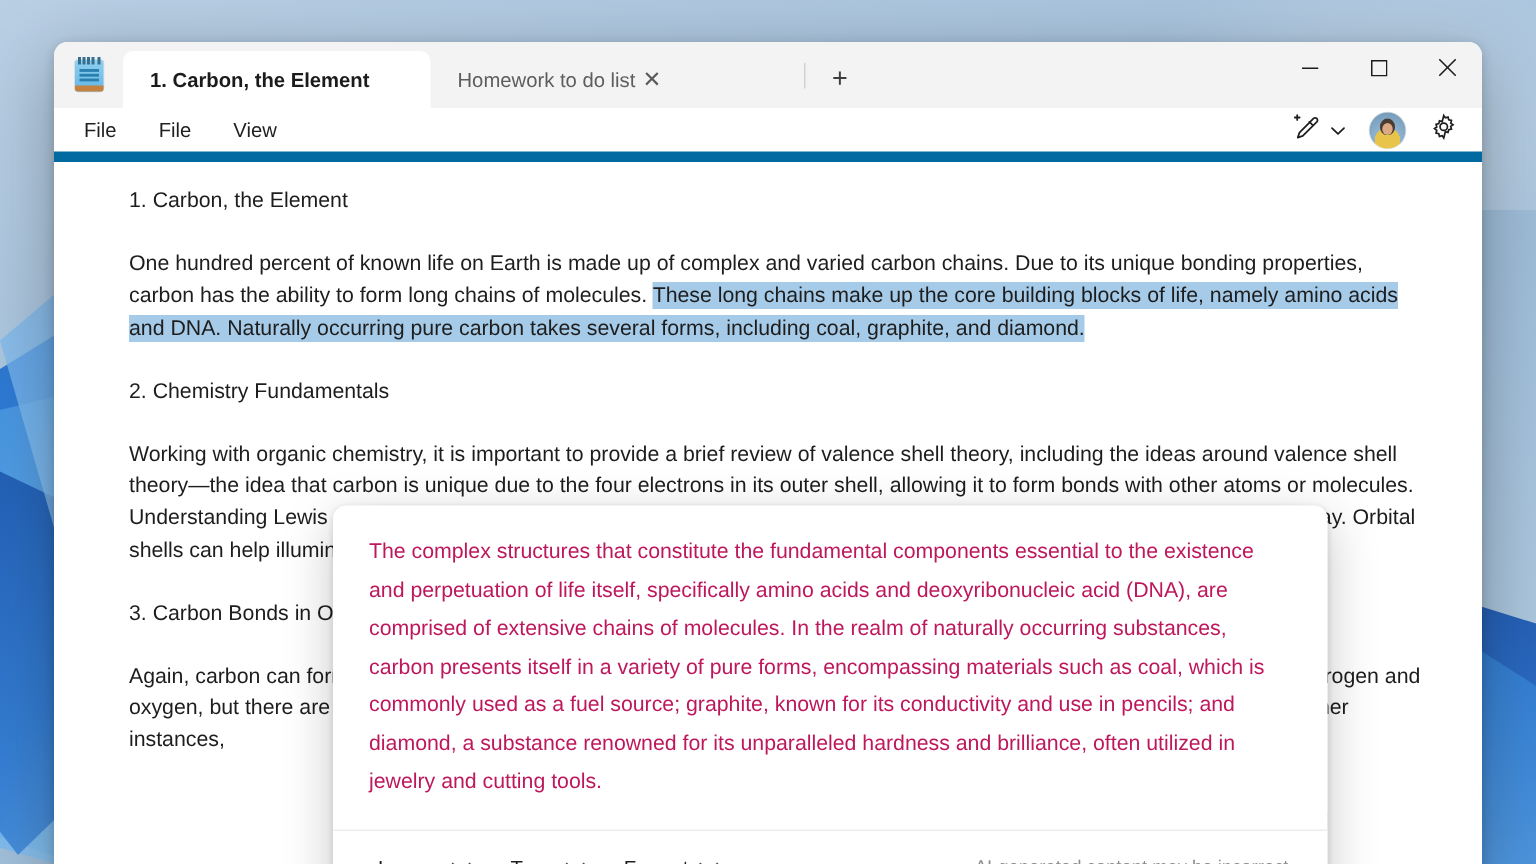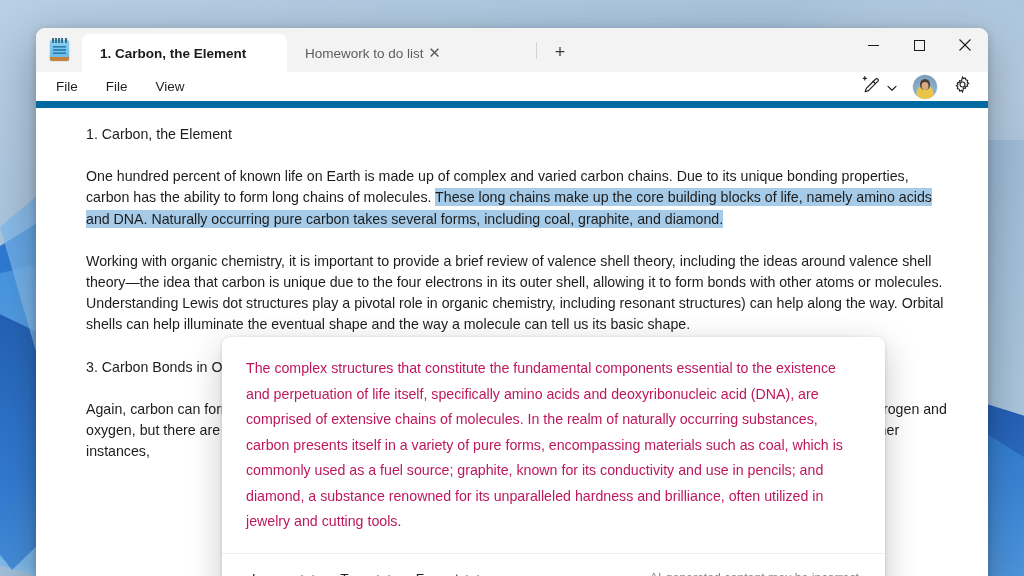--- a/index.html
+++ b/index.html
@@ -437,20 +437,21 @@
               <path d="M10 2.1l1.1 1.6 1.9-.5.5 1.9 1.9.5-.5 1.9 1.6 1.1-1.6 1.1.5 1.9-1.9.5-.5 1.9-1.9-.5L10 17.9l-1.1-1.6-1.9.5-.5-1.9-1.9-.5.5-1.9L3.5 11.3l1.6-1.1-.5-1.9 1.9-.5.5-1.9 1.9.5z"></path>
             </svg>
           </span>
         </div>
       </div>
     </div>
 
     <div class="doc">
       <h3>1. Carbon, the Element</h3>
       <p><span>One hundred percent of known life on Earth is made up of complex and varied carbon chains. Due to its unique bonding properties, carbon has the ability to form long chains of molecules. </span><mark class="hl">These long chains make up the core building blocks of life, namely amino acids and DNA. Naturally occurring pure carbon takes several forms, including coal, graphite, and diamond.</mark></p>
+      <h3>2. Chemistry Fundamentals</h3>
       <p>Working with organic chemistry, it is important to provide a brief review of valence shell theory, including the ideas around valence shell theory—the idea that carbon is unique due to the four electrons in its outer shell, allowing it to form bonds with other atoms or molecules. Understanding Lewis dot structures play a pivotal role in organic chemistry, including resonant structures) can help along the way. Orbital shells can help illuminate the eventual shape and the way a molecule can tell us its basic shape.</p>
       <h3>3. Carbon Bonds in Organic Chemistry</h3>
       <p>Again, carbon can form up to four bonds with other molecules. In organic chemistry, we mainly focus on carbon chains with hydrogen and oxygen, but there are infinite possible compounds. In the simplest form, carbon bonds with four hydrogen in single bonds. In other instances,</p>
 
       <div id="ai-popup">
         <div class="ai-body">
           <div class="ai-text">The complex structures that constitute the fundamental components essential to the existence and perpetuation of life itself, specifically amino acids and deoxyribonucleic acid (DNA), are comprised of extensive chains of molecules. In the realm of naturally occurring substances, carbon presents itself in a variety of pure forms, encompassing materials such as coal, which is commonly used as a fuel source; graphite, known for its conductivity and use in pencils; and diamond, a substance renowned for its unparalleled hardness and brilliance, often utilized in jewelry and cutting tools.</div>
         </div>
 
         <div class="ai-options">

